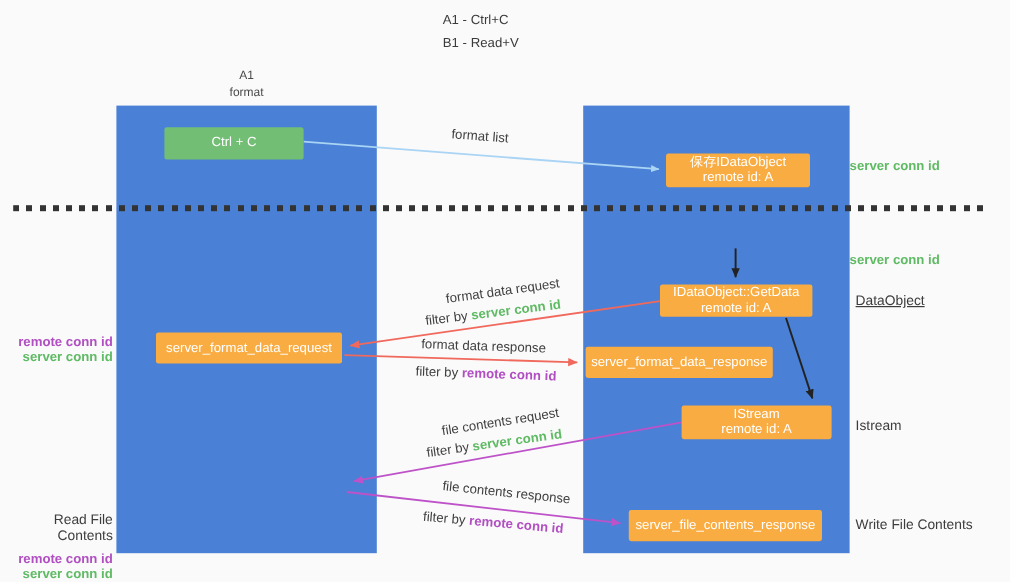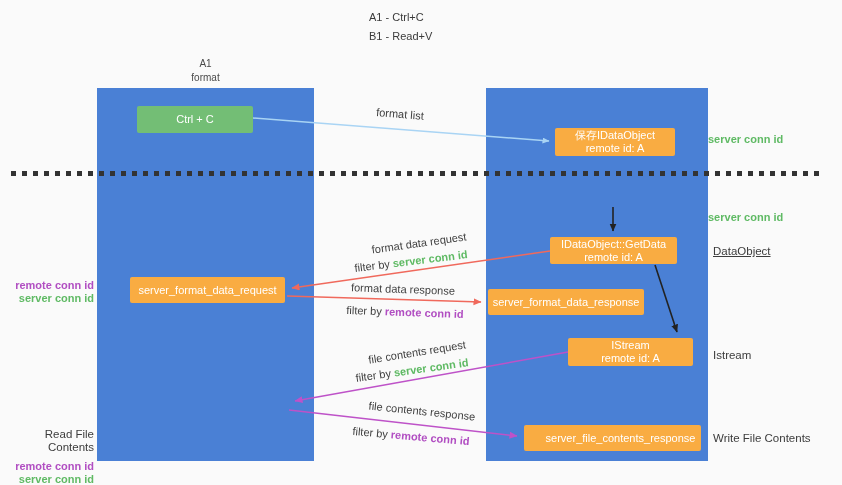--- a/index.html
+++ b/index.html
@@ -99,21 +99,21 @@
   <div class="node orange" style="left:130px;top:277px;width:155px;height:26px;">
     <div>server_format_data_request</div>
   </div>
 
   <div class="node orange" style="left:568px;top:338px;width:125px;height:28px;">
     <div>IStream</div>
     <div>remote id: A</div>
   </div>
 
 
-  <div class="node orange" style="left:524px;top:425px;width:161px;height:26px;padding-left:16px;">
+  <div class="node orange" style="left:524px;top:425px;width:161px;height:26px;">
     <div>server_file_contents_response</div>
   </div>
 
   <div class="side g" style="left:708px;top:133px;">server conn id</div>
   <div class="side g" style="left:708px;top:211px;">server conn id</div>
   <div class="side dark" style="left:713px;top:245px;text-decoration:underline;">DataObject</div>
   <div class="side dark" style="left:713px;top:349px;">Istream</div>
   <div class="side dark" style="left:713px;top:432px;">Write File Contents</div>
 
   <div class="lgroup" style="left:0;top:279px;width:94px;">

